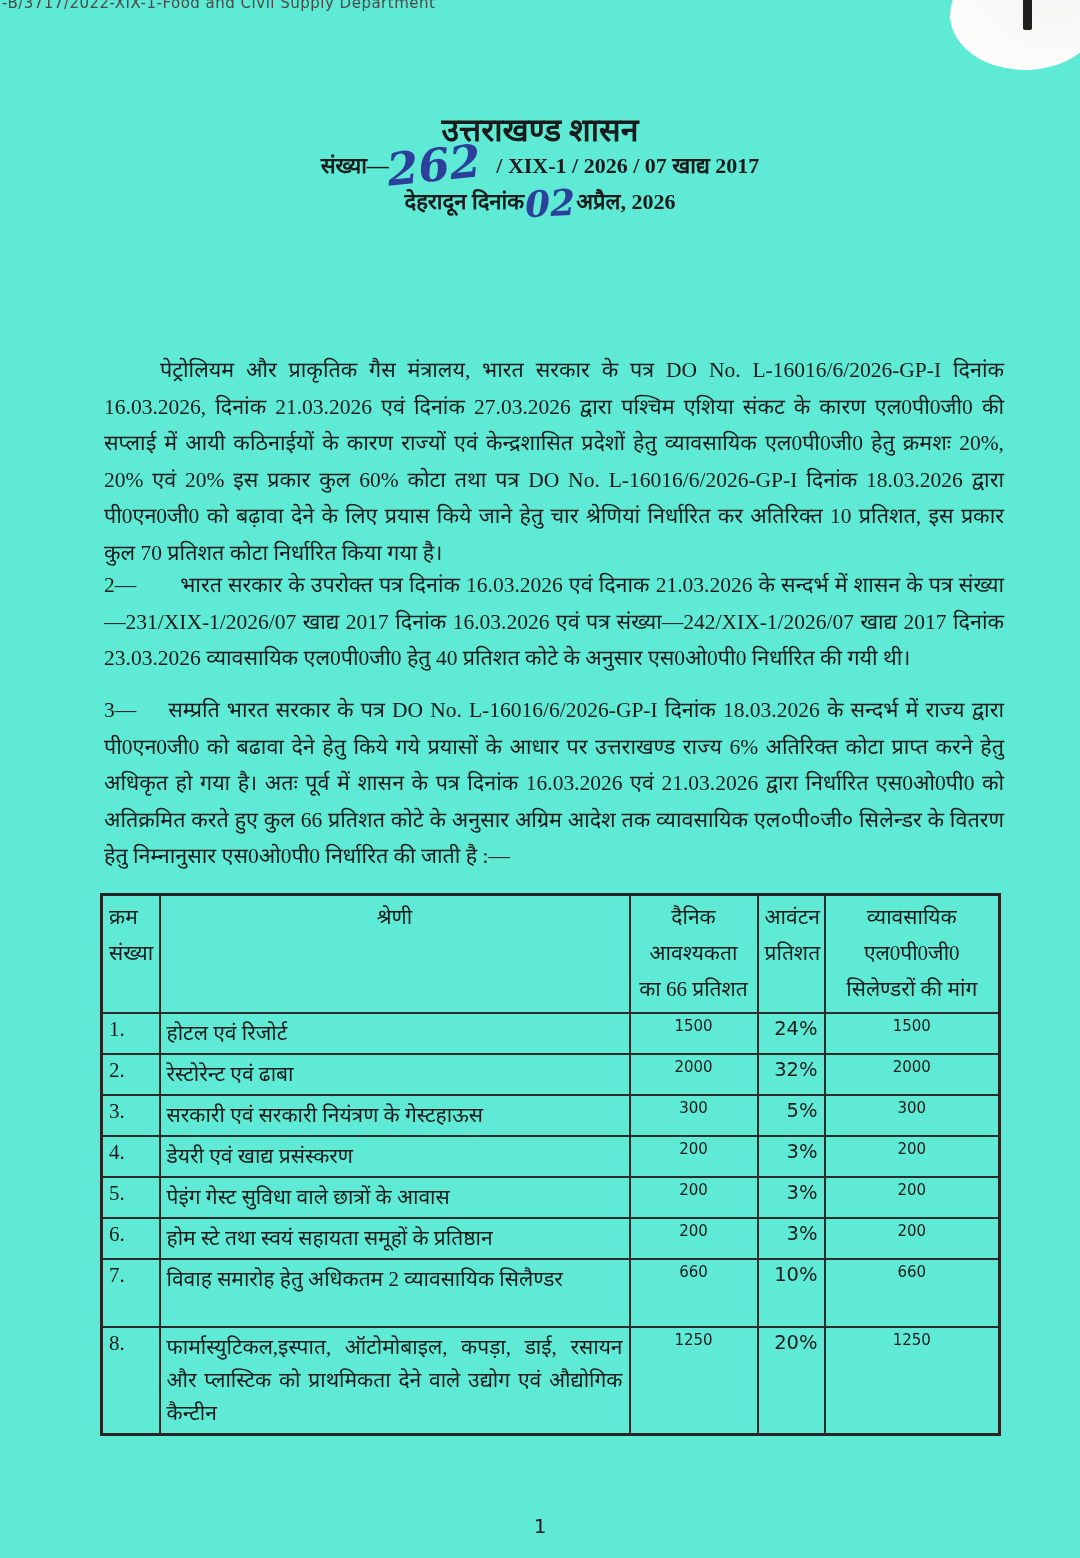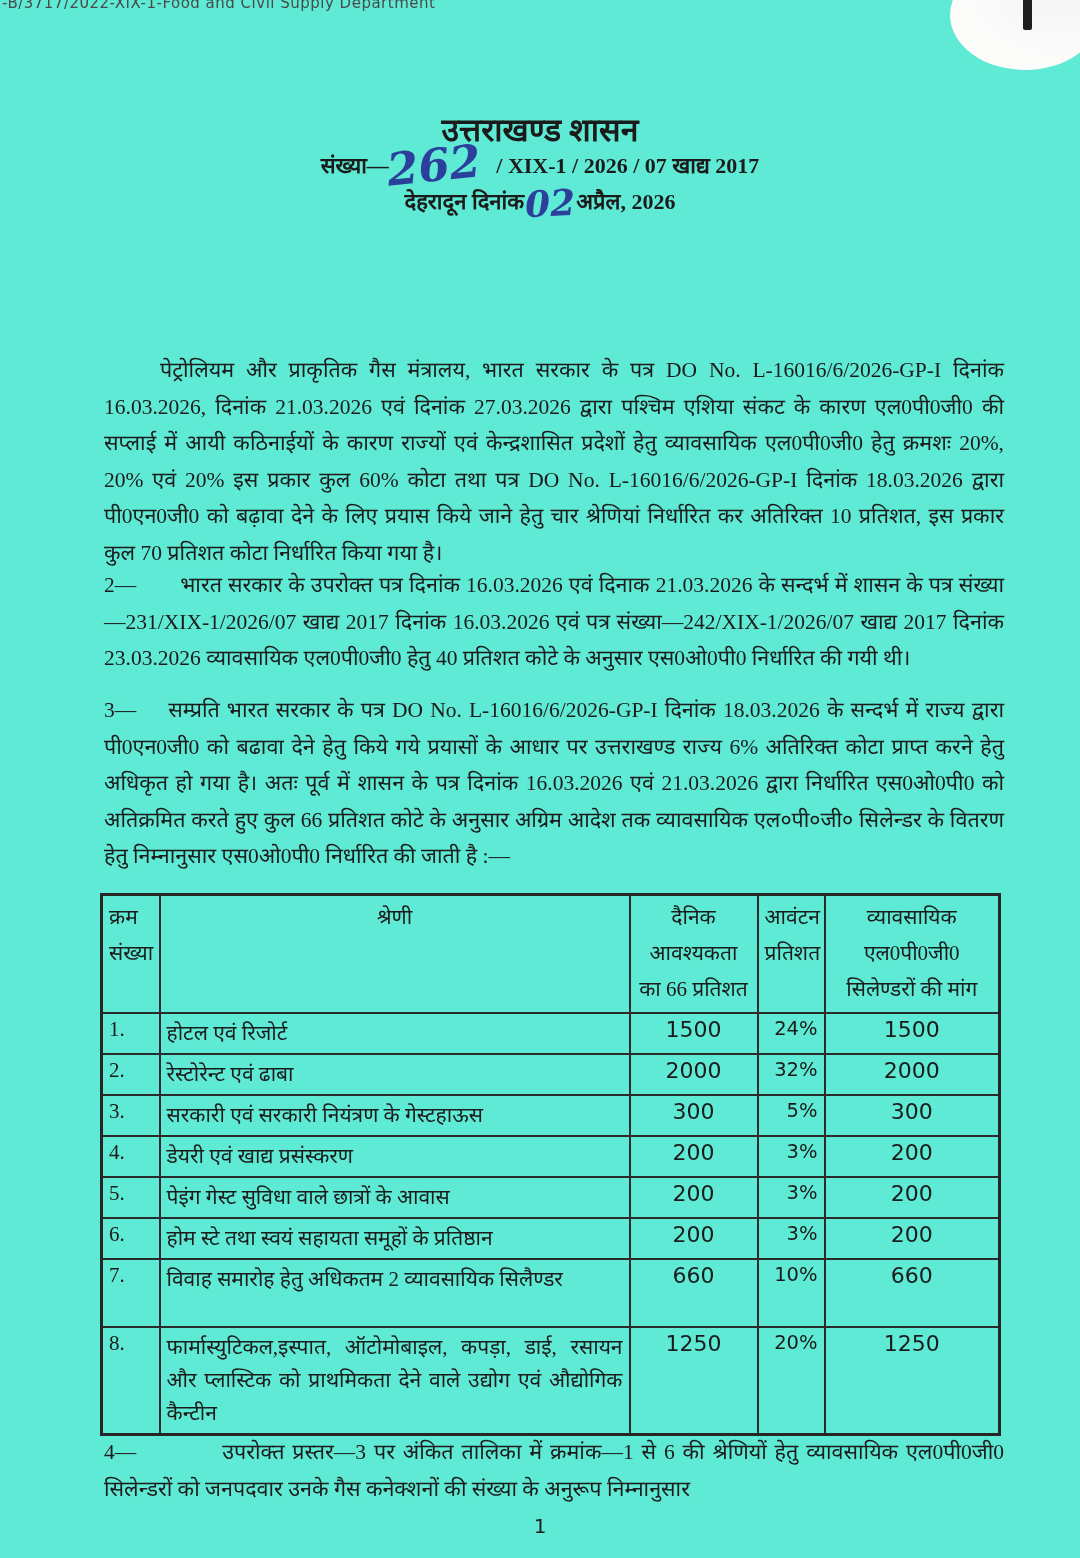--- a/index.html
+++ b/index.html
@@ -116,21 +116,21 @@
   }
   .sop-table thead tr { height: 118px; }
   .sop-table tbody tr { height: 34px; }
   .sop-table tr.row7  { height: 68px; }
   .sop-table tr.row8  { height: 102px; }
   .sop-table tr.total-row { height: 38px; }
   .th-c { text-align: center; line-height: 36px; }
   .th-l { text-align: left;   line-height: 36px; }
   .cell-sn   { text-align: left; }
   .cell-cat  { text-align: justify; line-height: 33px; }
-  .cell-num  { text-align: center; font-family: "DejaVu Sans", sans-serif; font-size: 22px; }
+  .cell-num  { text-align: center; font-family: "DejaVu Sans", sans-serif; font-size: 15px; }
   .cell-pct  { text-align: right; padding-right: 8px; font-family: "DejaVu Sans", sans-serif; font-size: 19.5px; }
   .total-row td { font-weight: 700; }
 
   .page-num {
     position: absolute;
     top: 1514px; left: 0;
     width: 1080px;
     text-align: center;
     font-family: "DejaVu Sans", sans-serif;
     font-size: 20px;
@@ -230,17 +230,16 @@
       <tr class="row8">
         <td class="cell-sn">8.</td>
         <td class="cell-cat">फार्मास्युटिकल,इस्पात, ऑटोमोबाइल, कपड़ा, डाई, रसायन और प्लास्टिक को प्राथमिकता देने वाले उद्योग एवं औद्योगिक कैन्टीन</td>
         <td class="cell-num">1250</td>
         <td class="cell-pct">20%</td>
         <td class="cell-num">1250</td>
       </tr>
     </tbody>
   </table>
 
-  <p class="para" id="para4"><span class="pnum">4—</span><span class="pgap pgap-l"></span><span>उपरोक्त प्रस्तर—3 पर अंकित तालिका में क्रमांक—1 से 6 की श्रेणियों हेतु व्यावसायिक एल0पी0जी0 सिलेन्डरों को जनपदवार उनके गैस कनेक्शनों की संख्या के अनुरूप निम्नानुसार</span></p>
 
   <div class="page-num">1</div>
 
 </div>
 
 </body></html>

